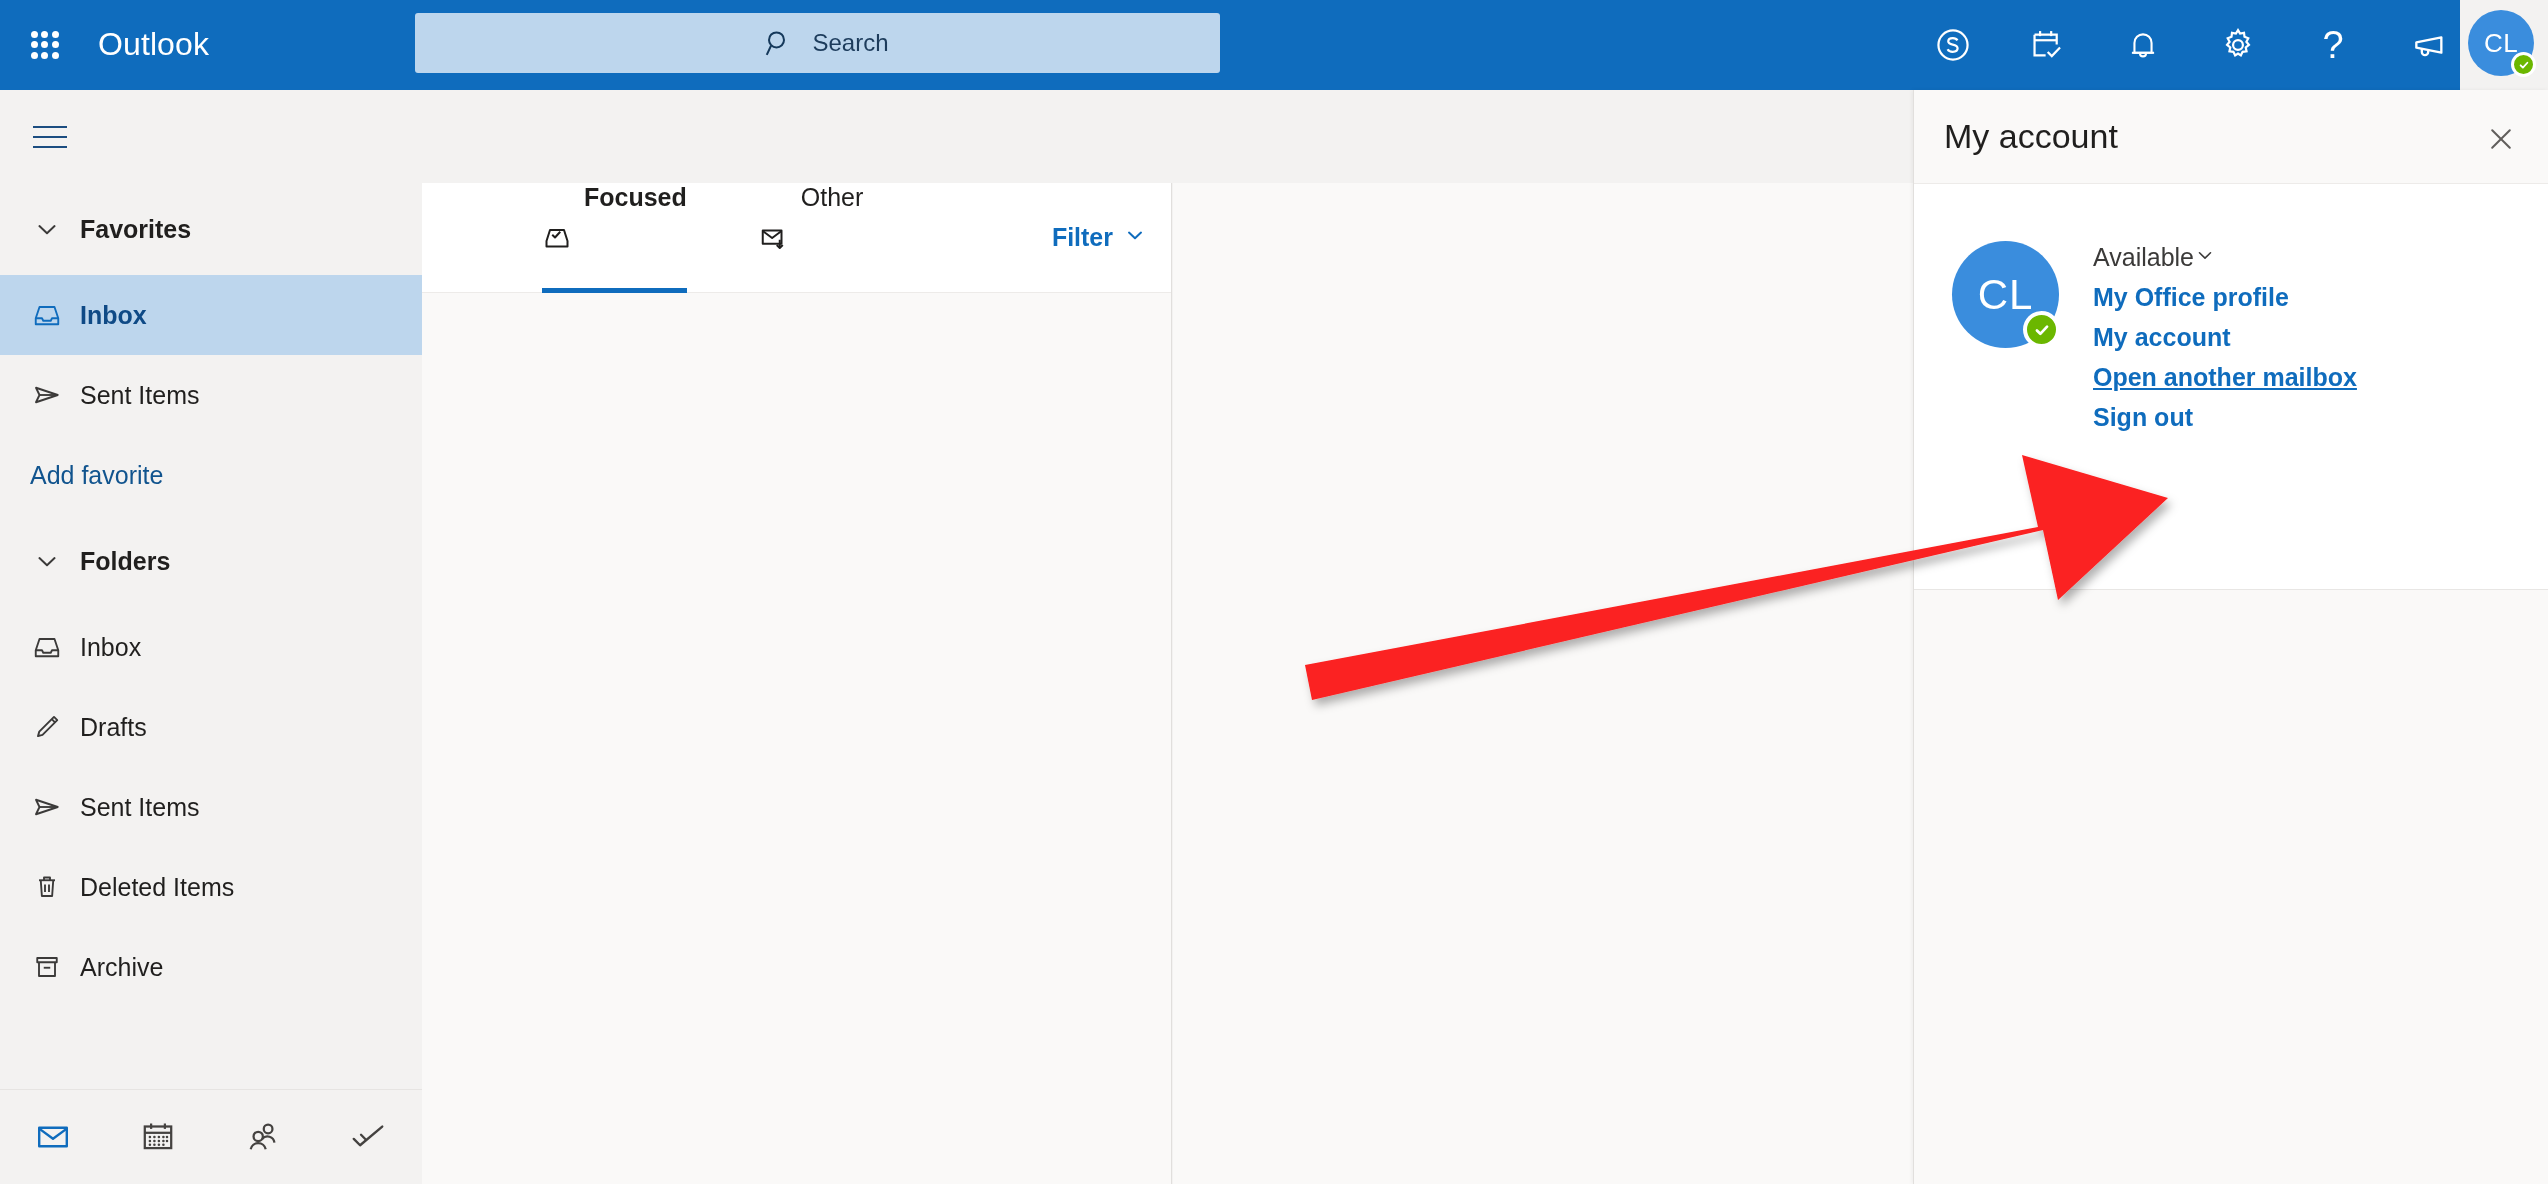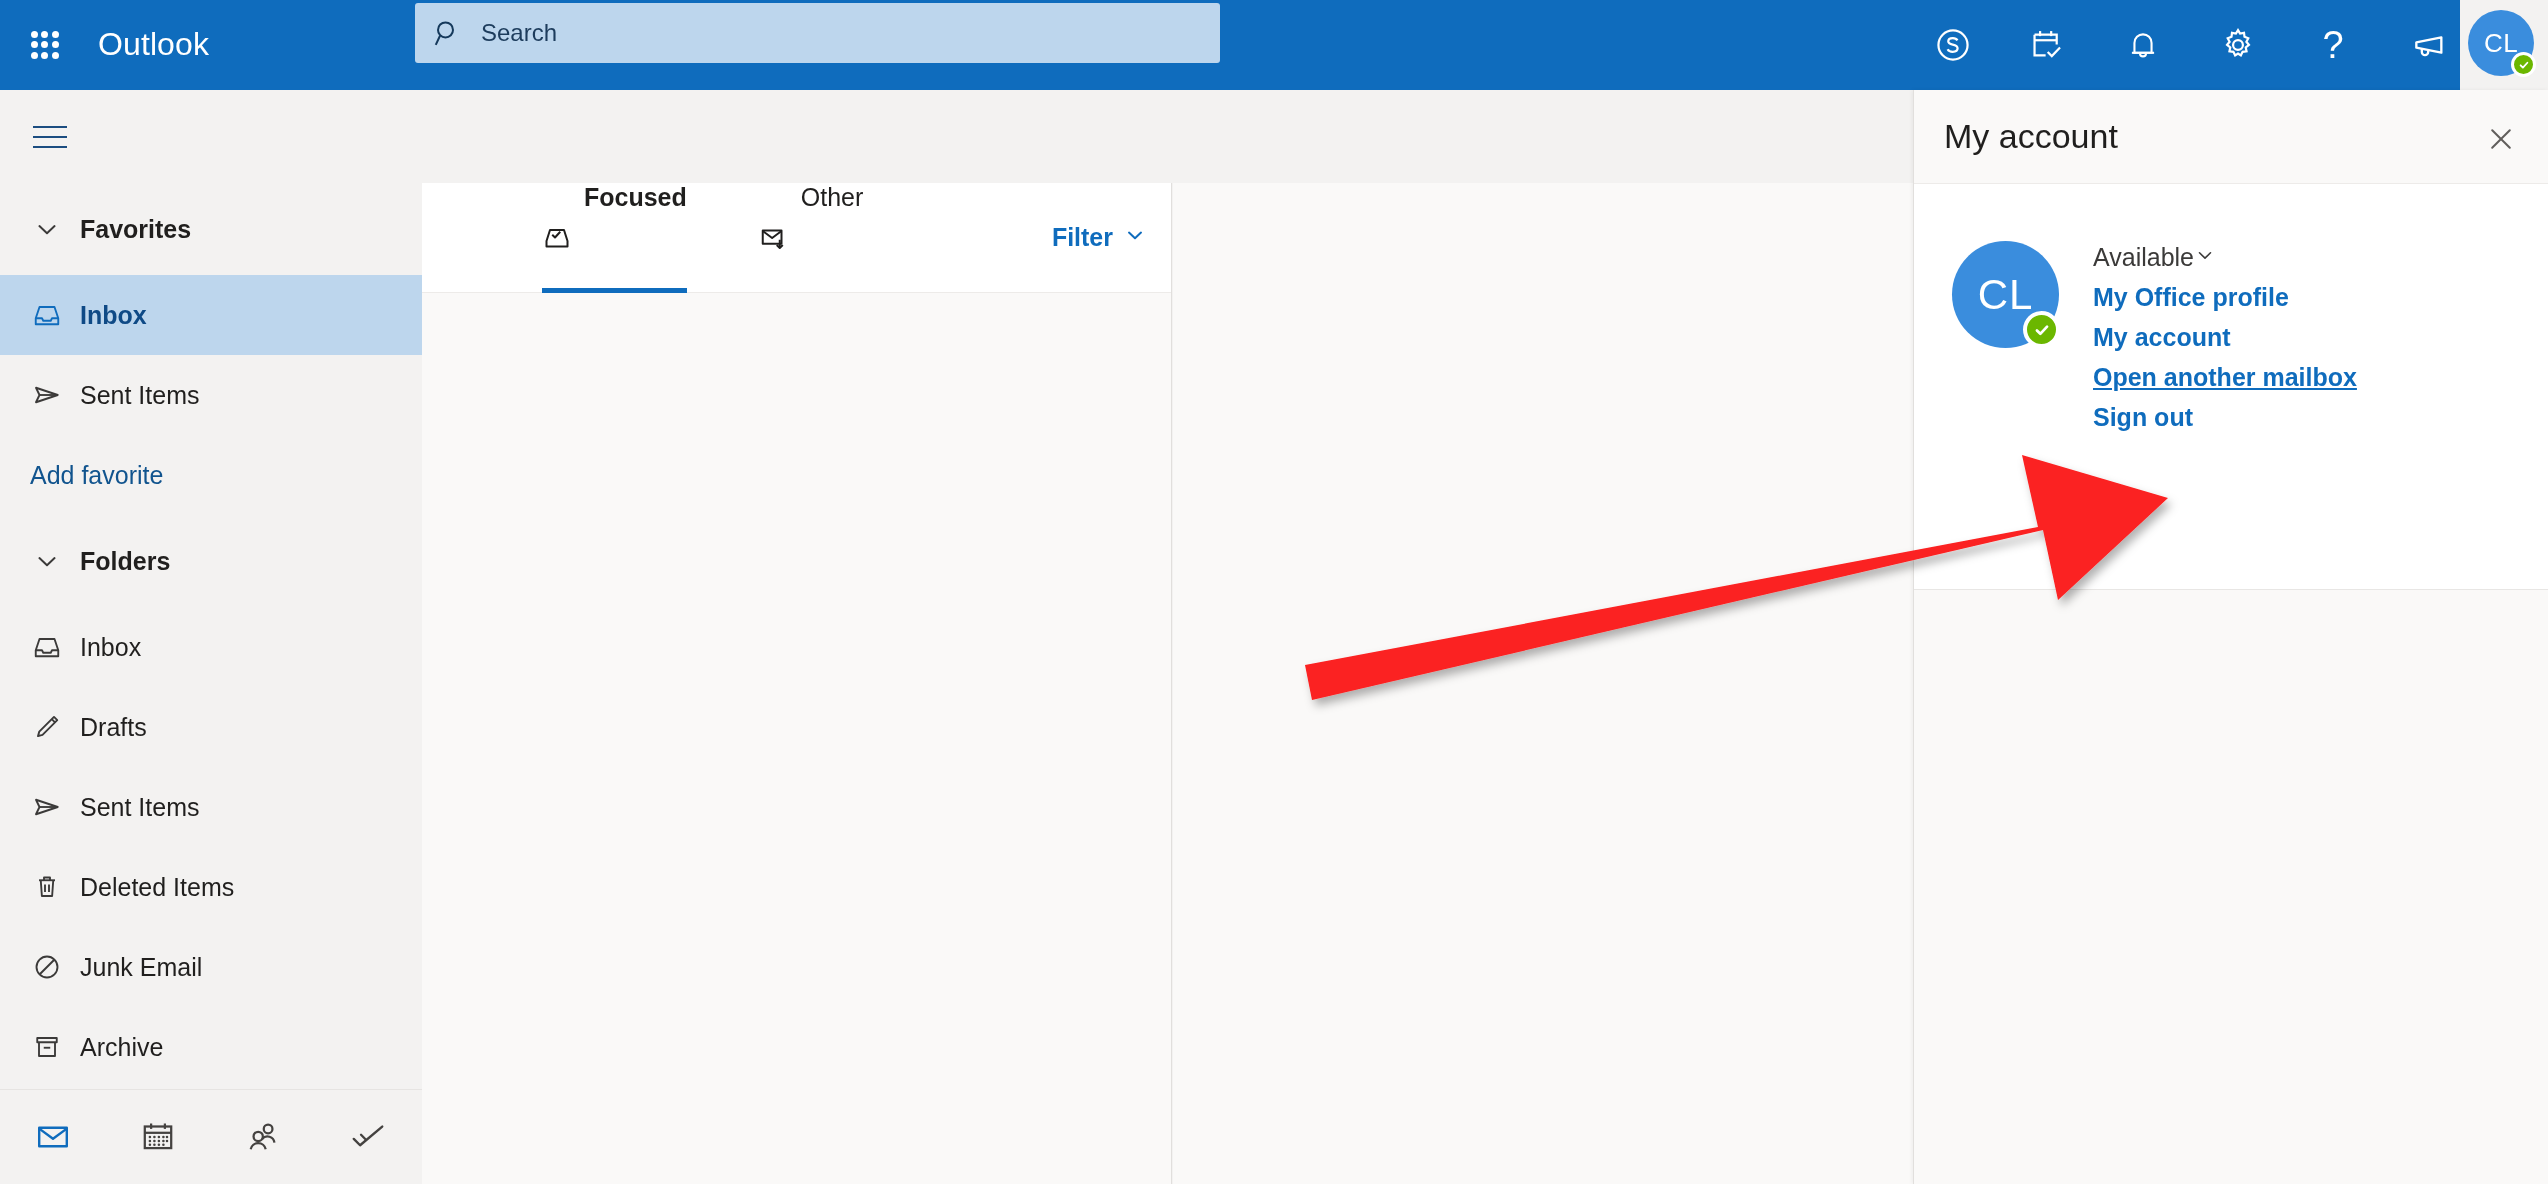--- a/index.html
+++ b/index.html
@@ -25,23 +25,24 @@
     display: grid; grid-template-columns: repeat(3, 1fr); grid-template-rows: repeat(3, 1fr);
     place-items: center; padding: 11px; cursor: pointer;
   }
   .waffle i { display:block; width: 7px; height: 7px; border-radius: 50%; background: #fff; }
   .brand {
     position: absolute; left: 98px; top: 21px;
     color: #fff; font-size: 32px; font-weight: 400; letter-spacing: .1px;
     line-height: 46px; white-space: nowrap;
   }
   .searchbox {
-    position: absolute; left: 415px; top: 3px; width: 805px; height: 60px;
+    position: absolute; left: 415px; top: 13px; width: 805px; height: 60px;
     background: #bdd6ed; border-radius: 3px; display: flex; align-items: center;
     cursor: text;
+    justify-content: center;
   }
   .searchbox .sicon { width: 66px; display:flex; align-items:center; justify-content:center; color:#15395b; }
   .searchbox .splace { color: #1d3c5c; font-size: 24px; }
 
   .hdr-icons { position: absolute; right: 88px; top: 0; height: 90px; display: flex; align-items: center; }
   .hdr-ico {
     width: 64px; height: 90px; display: flex; align-items: center; justify-content: center;
     color: #fff; cursor: pointer; margin-left: 31px;
   }
   .hdr-ico svg { display: block; }
@@ -367,29 +368,20 @@
         <svg width="30" height="30" viewBox="0 0 24 24" fill="none" stroke="currentColor" stroke-width="1.5" stroke-linejoin="round">
           <path d="M5.6 6.6h12.8"></path>
             <path d="M7 6.6l.9 12.6h8.2l.9-12.6"></path>
           <path d="M9.6 6.6V4.4h4.8v2.2"></path>
             <path d="M10.4 10v6M13.6 10v6"></path>
         </svg>
       </span>
       <span class="lbl">Deleted Items</span>
     </div>
 
-    <div class="nav-item">
-      <span class="ico">
-        <svg width="30" height="30" viewBox="0 0 24 24" fill="none" stroke="currentColor" stroke-width="1.5">
-          <circle cx="12" cy="12" r="8.4"></circle>
-            <line x1="6.2" y1="17.8" x2="17.8" y2="6.2"></line>
-        </svg>
-      </span>
-      <span class="lbl">Junk Email</span>
-    </div>
 
     <div class="nav-item">
       <span class="ico">
         <svg width="30" height="30" viewBox="0 0 24 24" fill="none" stroke="currentColor" stroke-width="1.5" stroke-linejoin="round">
           <rect x="4.2" y="4.8" width="15.6" height="3.4"></rect>
           <path d="M5.6 8.2v11h12.8v-11"></path>
             <path d="M9.4 12.6h5.2"></path>
         </svg>
       </span>
       <span class="lbl">Archive</span>

